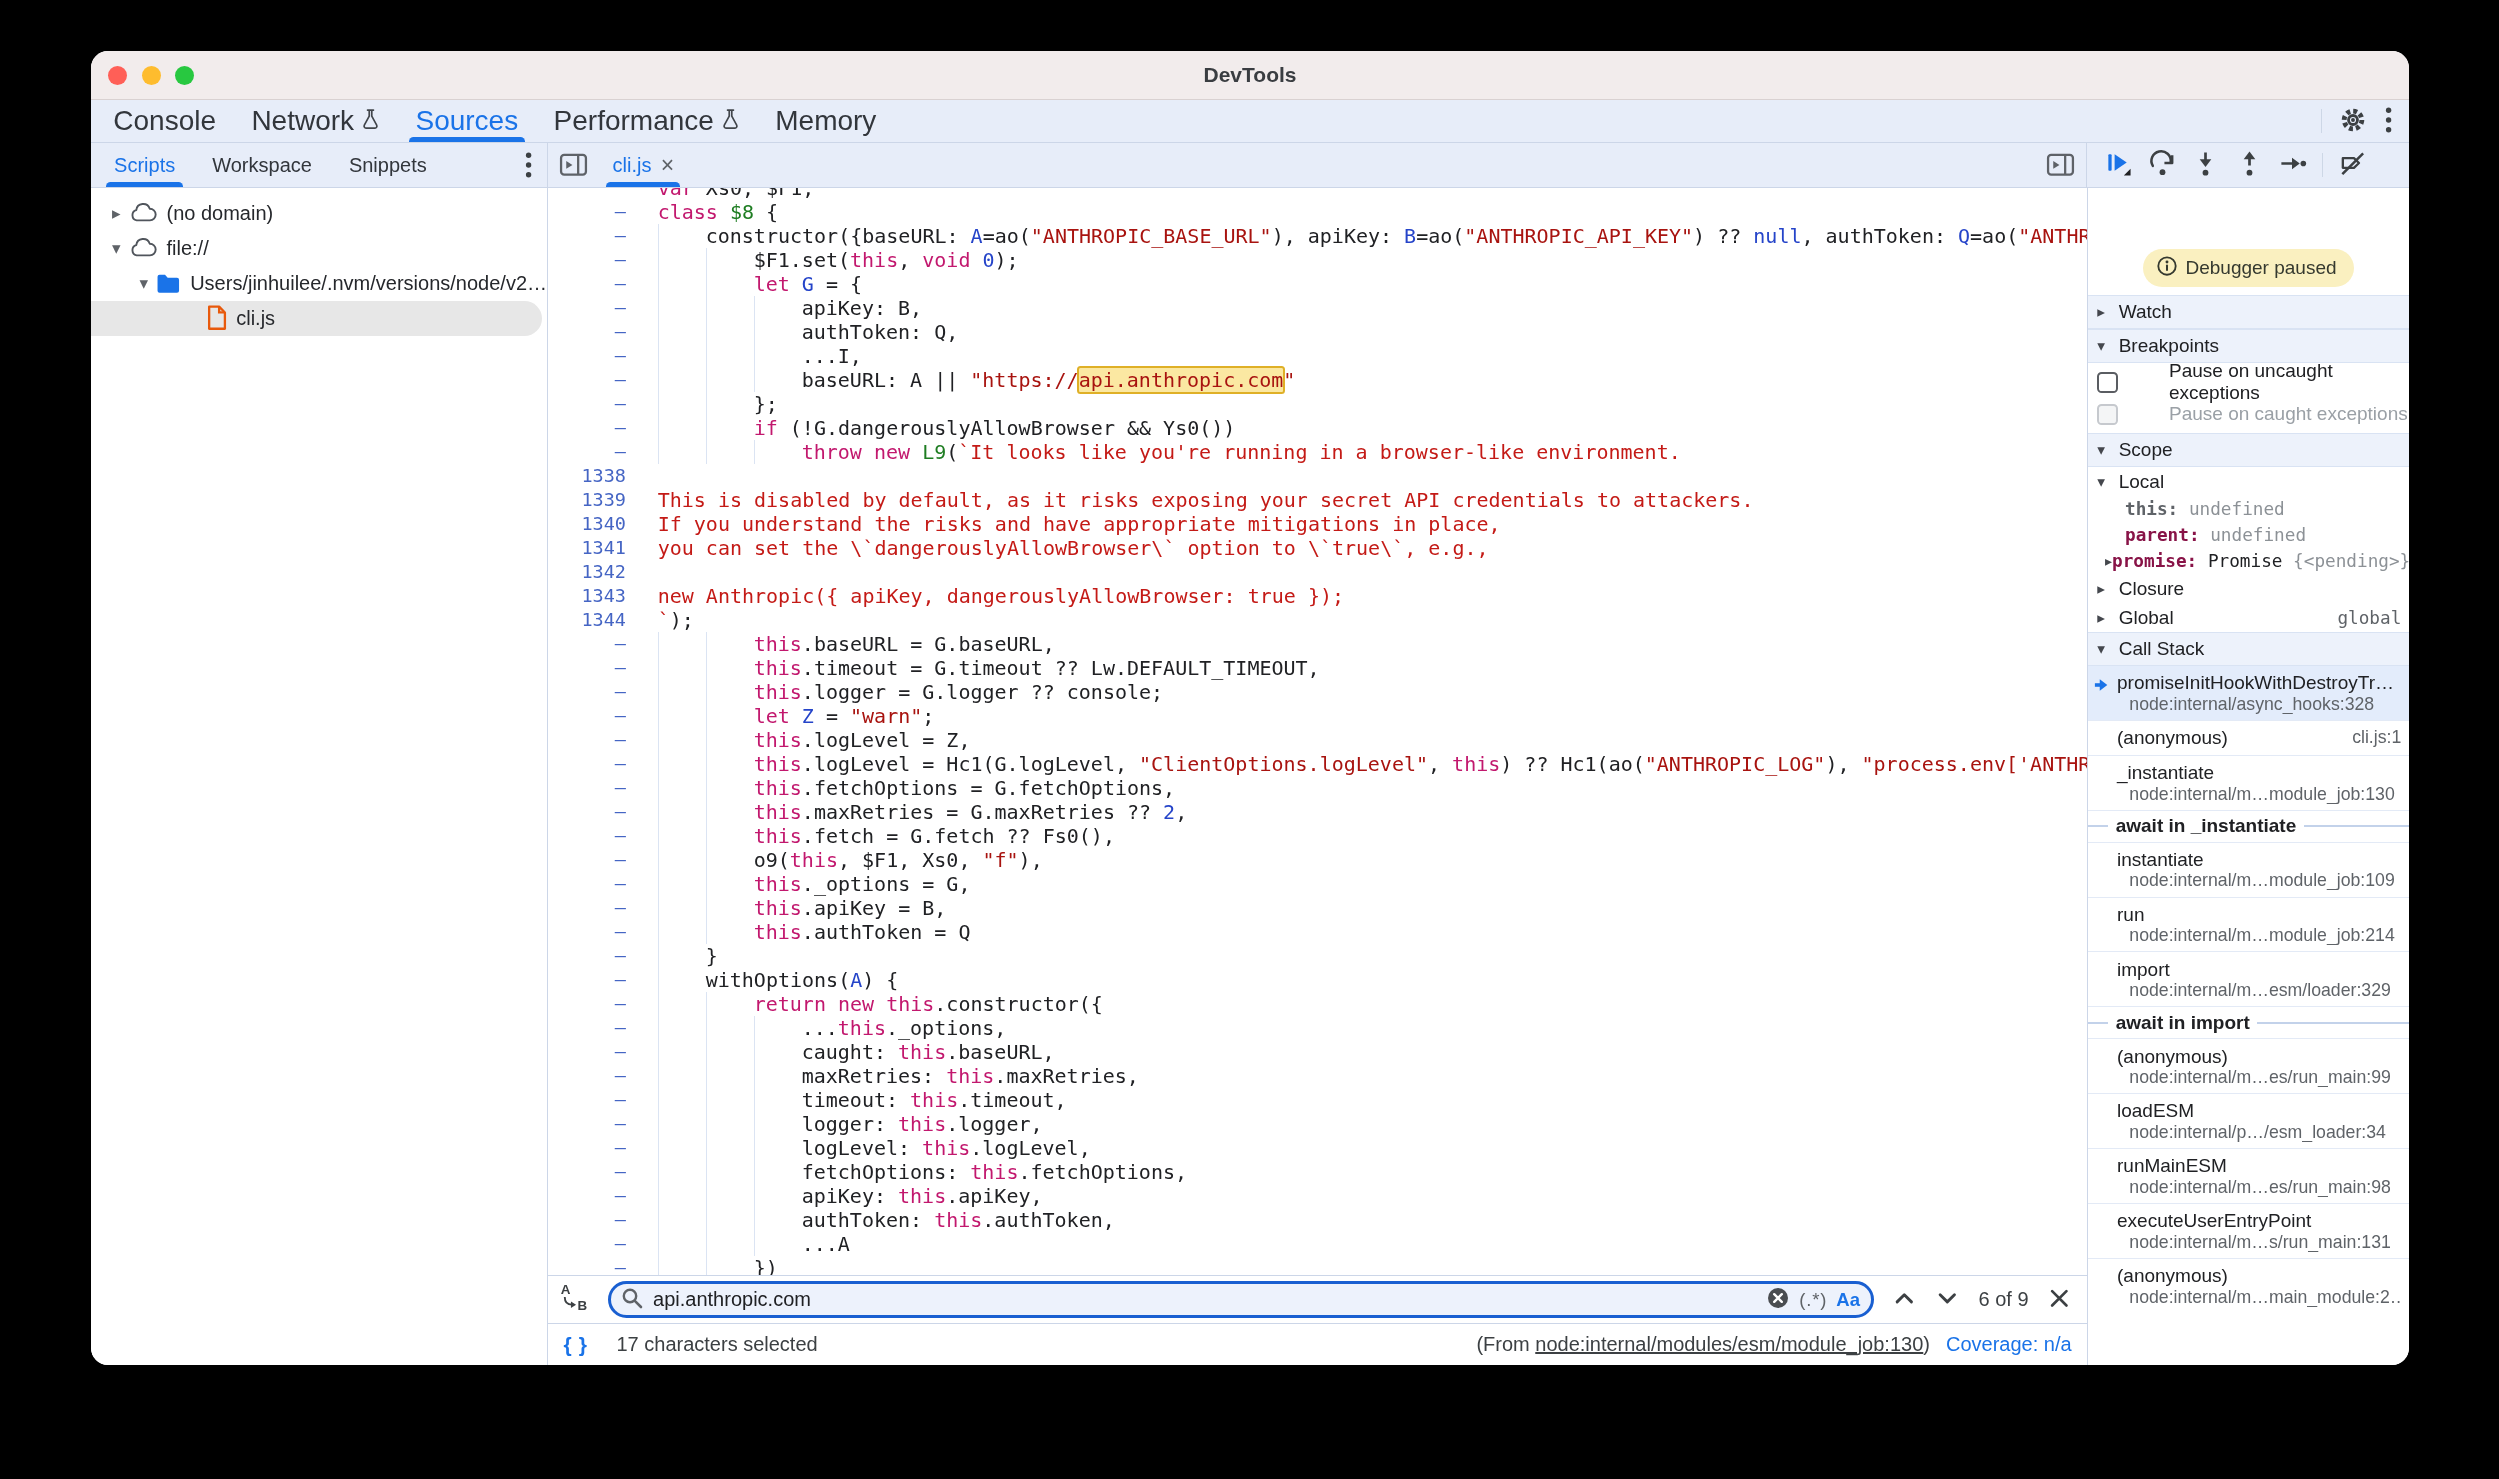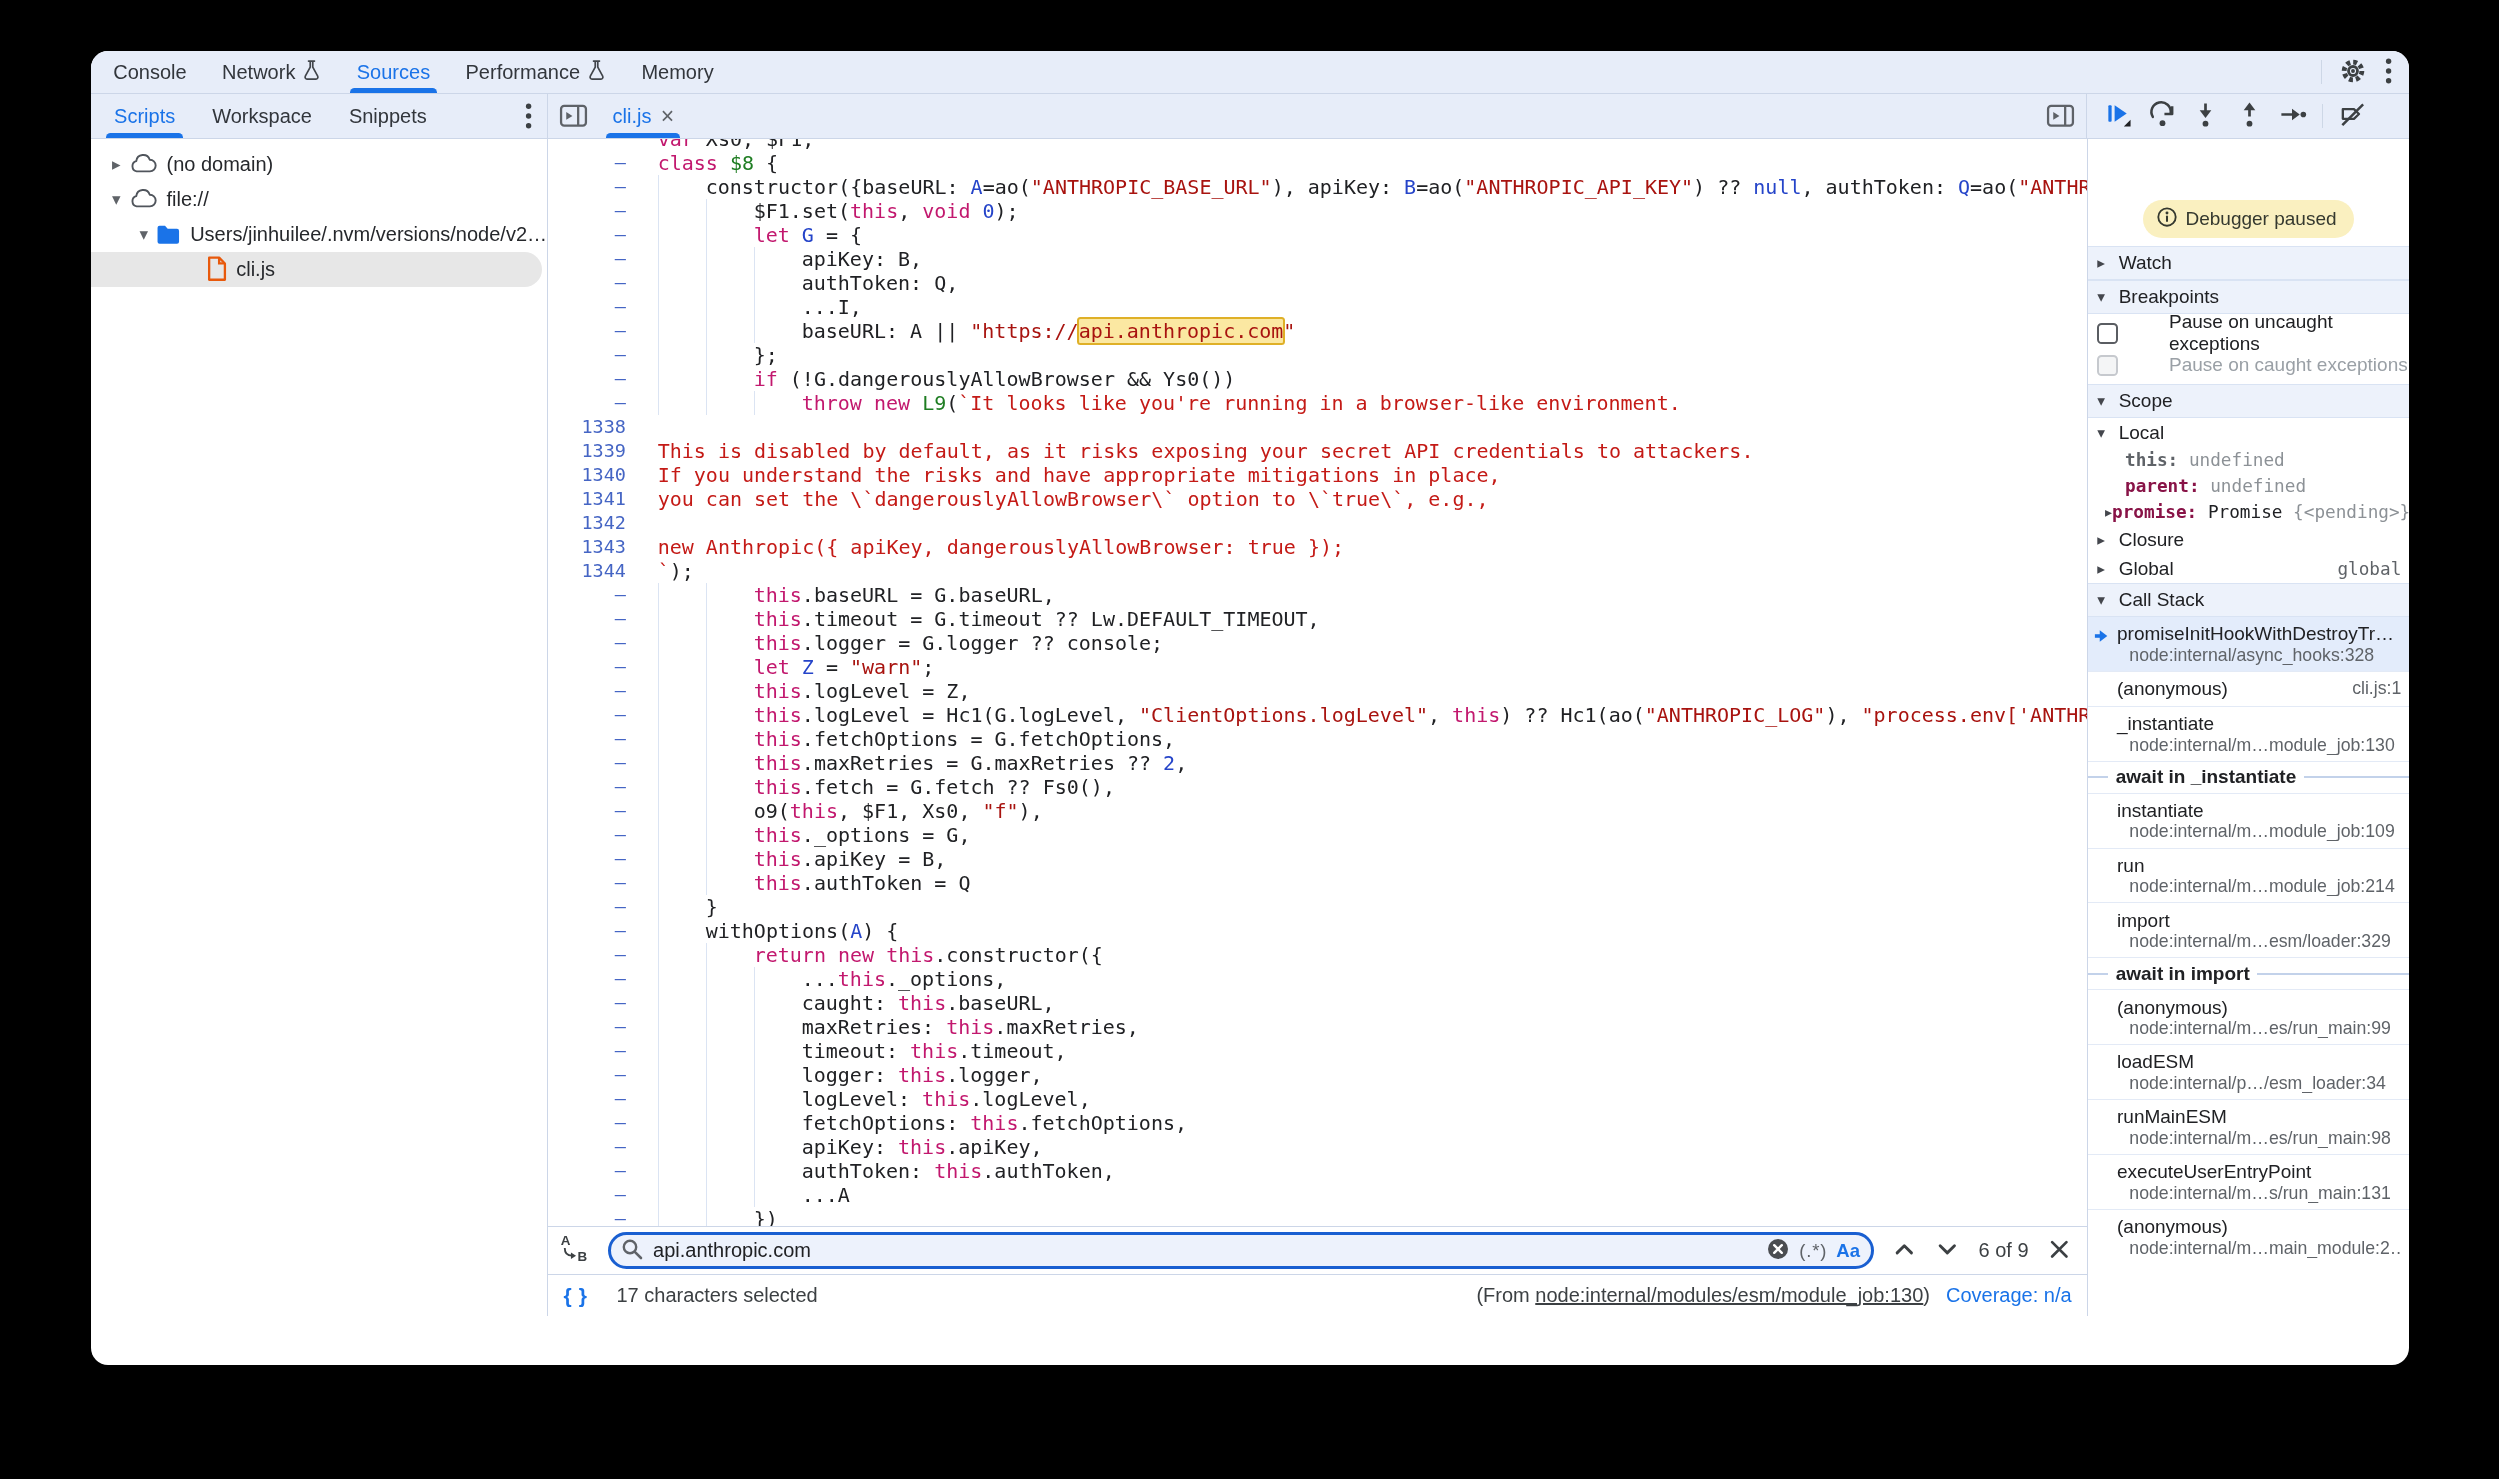--- a/index.html
+++ b/index.html
@@ -12,21 +12,21 @@
   .titlebar { height:49px; background:#f2ecec; border-bottom:1.5px solid #d9d1d1;
               position:relative; display:flex; align-items:center; }
   .lights { position:absolute; left:17px; top:0; height:100%; display:flex; align-items:center; gap:14.6px; }
   .light { width:19px; height:19px; border-radius:50%; }
   .title { width:100%; text-align:center; font-size:21px; font-weight:bold; color:#3a3d41; }
   
   .toolbar { height:43px; background:#e7edf9; border-bottom:1.5px solid #ccd6e8;
              display:flex; align-items:stretch; }
   .tb-tabs { display:flex; padding-left:4.6px; }
   .tb-tab { position:relative; display:flex; align-items:center; gap:7px; padding:0 17.7px;
-            font-size:20px; color:#32363c; cursor:default; }
+            font-size:28px; color:#32363c; cursor:default; }
   .tb-tab.active { color:#1a73e8; }
   .tb-tab.active::after { content:""; position:absolute; left:10.8px; right:10.8px; bottom:0;
                           height:4.6px; background:#1a73e8; border-radius:4.6px 4.6px 0 0; }
   .tb-right { margin-left:auto; display:flex; align-items:center; gap:17px; padding-right:15.4px; }
   .vsep { width:1.5px; height:24.6px; background:#cdd7e6; }
   
   .row2 { height:45px; background:#e7edf9; border-bottom:1.5px solid #ccd6e8; display:flex; }
   .nav-head { width:457px; border-right:1.5px solid #ccd6e8; display:flex; align-items:stretch;gap:30px; }
   .nav-tabs { display:flex; padding-left:4.6px; }
   .nav-tab { position:relative; display:flex; align-items:center; padding:0 18.5px; font-size:20px; color:#32363c; }
@@ -114,20 +114,28 @@
   .await-row { height:32px; display:flex; align-items:center; border-top:1.5px solid #e3eaf6; }
   .await-row .seg { width:20px; height:1.5px; background:#c3d2ea; margin-right:7.7px; flex:none; }
   .await-row .fill { flex:1; height:1.5px; background:#c3d2ea; margin-left:7.7px; }
   .await-row .lbl { font-size:19px; font-weight:bold; color:#202124; white-space:nowrap; }
 </style>
 </head>
 <body>
 
 <div class="window">
 
+  <div class="titlebar">
+    <div class="lights">
+      <span class="light" style="background:#ff5f57"></span>
+      <span class="light" style="background:#febc2e"></span>
+      <span class="light" style="background:#28c840"></span>
+    </div>
+    <div class="title">DevTools</div>
+  </div>
 
   <div class="toolbar">
     <div class="tb-tabs" id="main-tabs">
         <div class="tb-tab">
           <span>Console</span>
         </div>
         <div class="tb-tab">
           <span>Network</span>
           <span><svg width="19" height="22" viewBox="0 0 22 26">
               <path d="M7.5 2.5 h7 M9.5 2.5 v7.2 l-5.8 10.6 a2.3 2.3 0 0 0 2 3.4 h10.6 a2.3 2.3 0 0 0 2-3.4 L12.5 9.7 V2.5" fill="none" stroke="#41454b" stroke-width="2" stroke-linecap="round" stroke-linejoin="round"></path>

